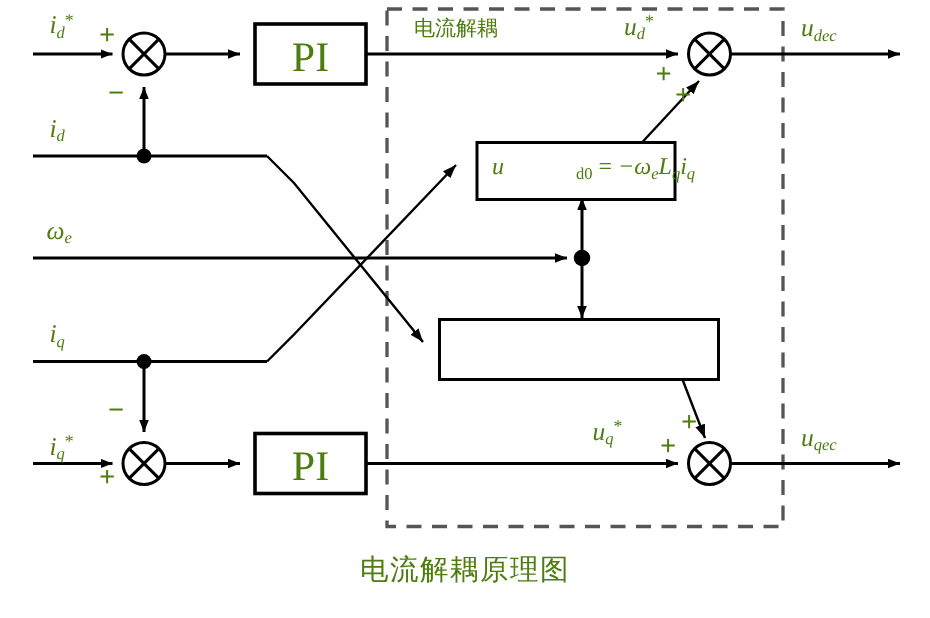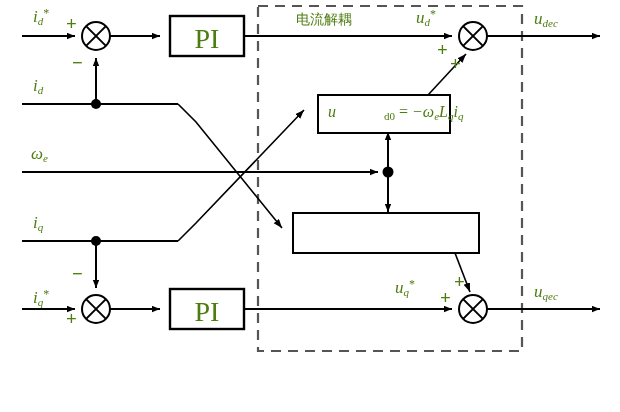--- a/index.html
+++ b/index.html
@@ -56,21 +56,20 @@
     font-size: 19px;
     font-weight: bold;
     font-style: normal;
   }
   .cjk {
     font-family: "DejaVu Sans", "Liberation Sans", sans-serif;
     font-style: normal;
   }
   .cjk-head {
     font-size: 14px;
-    margin-left: 20px;
   }
   .caption {
     font-size: 19px;
     letter-spacing: 1px;
   }
   .formula {
     font-size: 16px;
   }
   .pi-label {
     font-size: 28px;
@@ -210,14 +209,15 @@
     <span>u</span><span class="sub">qec</span>
   </div>
 
   <div class="lbl math formula" style="left:328px; top:104px;">
     <span>u</span><span class="subn">d0</span>
     <span style="font-style:normal;">=</span>
     <span>−ω</span><span class="sub">e</span><span>L</span><span class="sub">q</span><span>i</span><span class="sub">q</span>
   </div>
 
 
+  <div class="lbl cjk caption" style="left:0; top:371px; width:620px; text-align:center;">电流解耦原理图</div>
 
 </div>
 
 </body></html>

